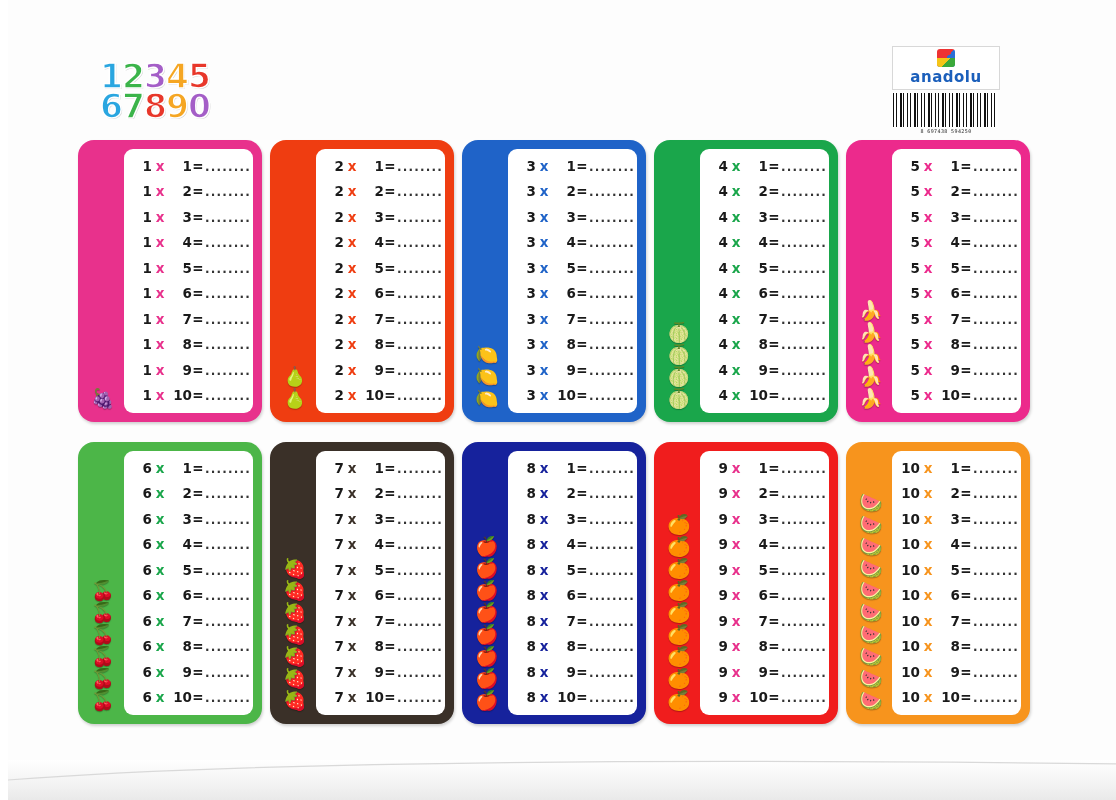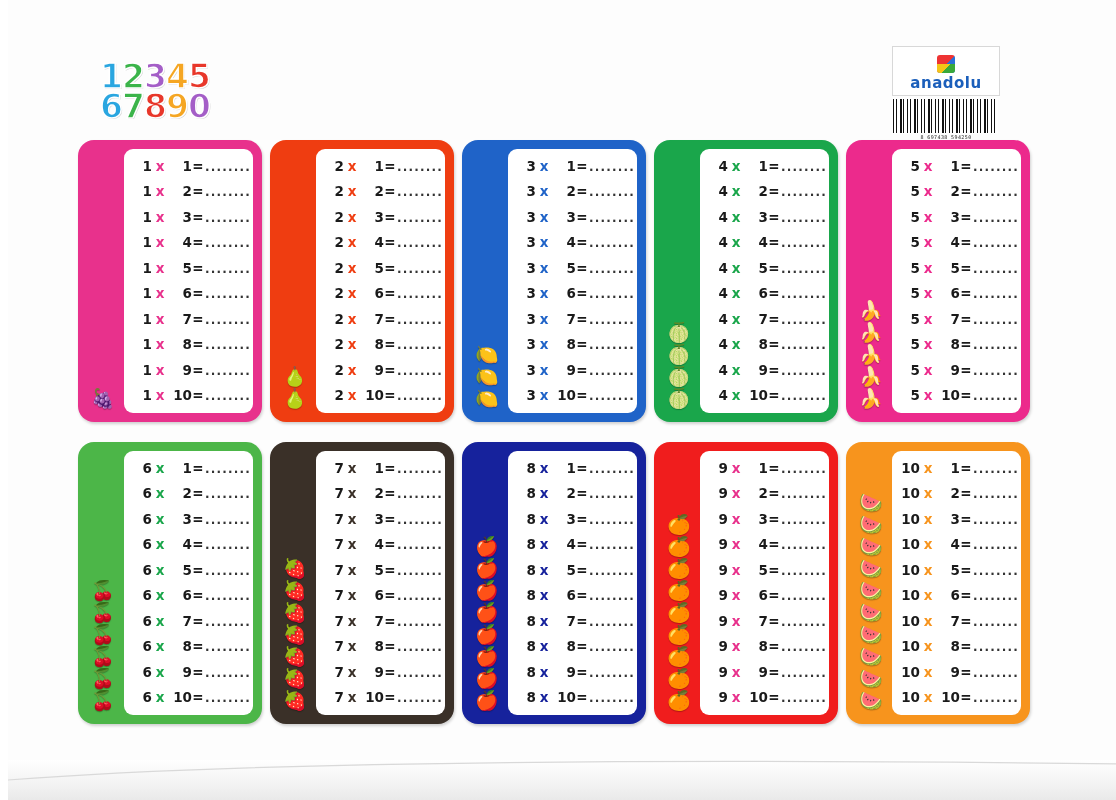--- a/index.html
+++ b/index.html
@@ -55,21 +55,21 @@
     letter-spacing:1px;
     text-shadow:1px 1px 0 rgba(0,0,0,.12);
   }
 
   #brand-block{
     position:absolute;left:884px;top:46px;width:108px;
   }
   #brand-logo{
     background:#ffffff;
     border:1px solid #d8d8d8;
-    padding:8px 4px 3px 4px;
+    padding:2px 4px 3px 4px;
     text-align:center;
   }
   #brand-dots{
     width:18px;height:18px;margin:0 auto 1px auto;
     background:
       linear-gradient(135deg,#e33 0 50%,#2a6fd6 50% 100%);
     border-radius:3px;
     position:relative;
     overflow:hidden;
   }

